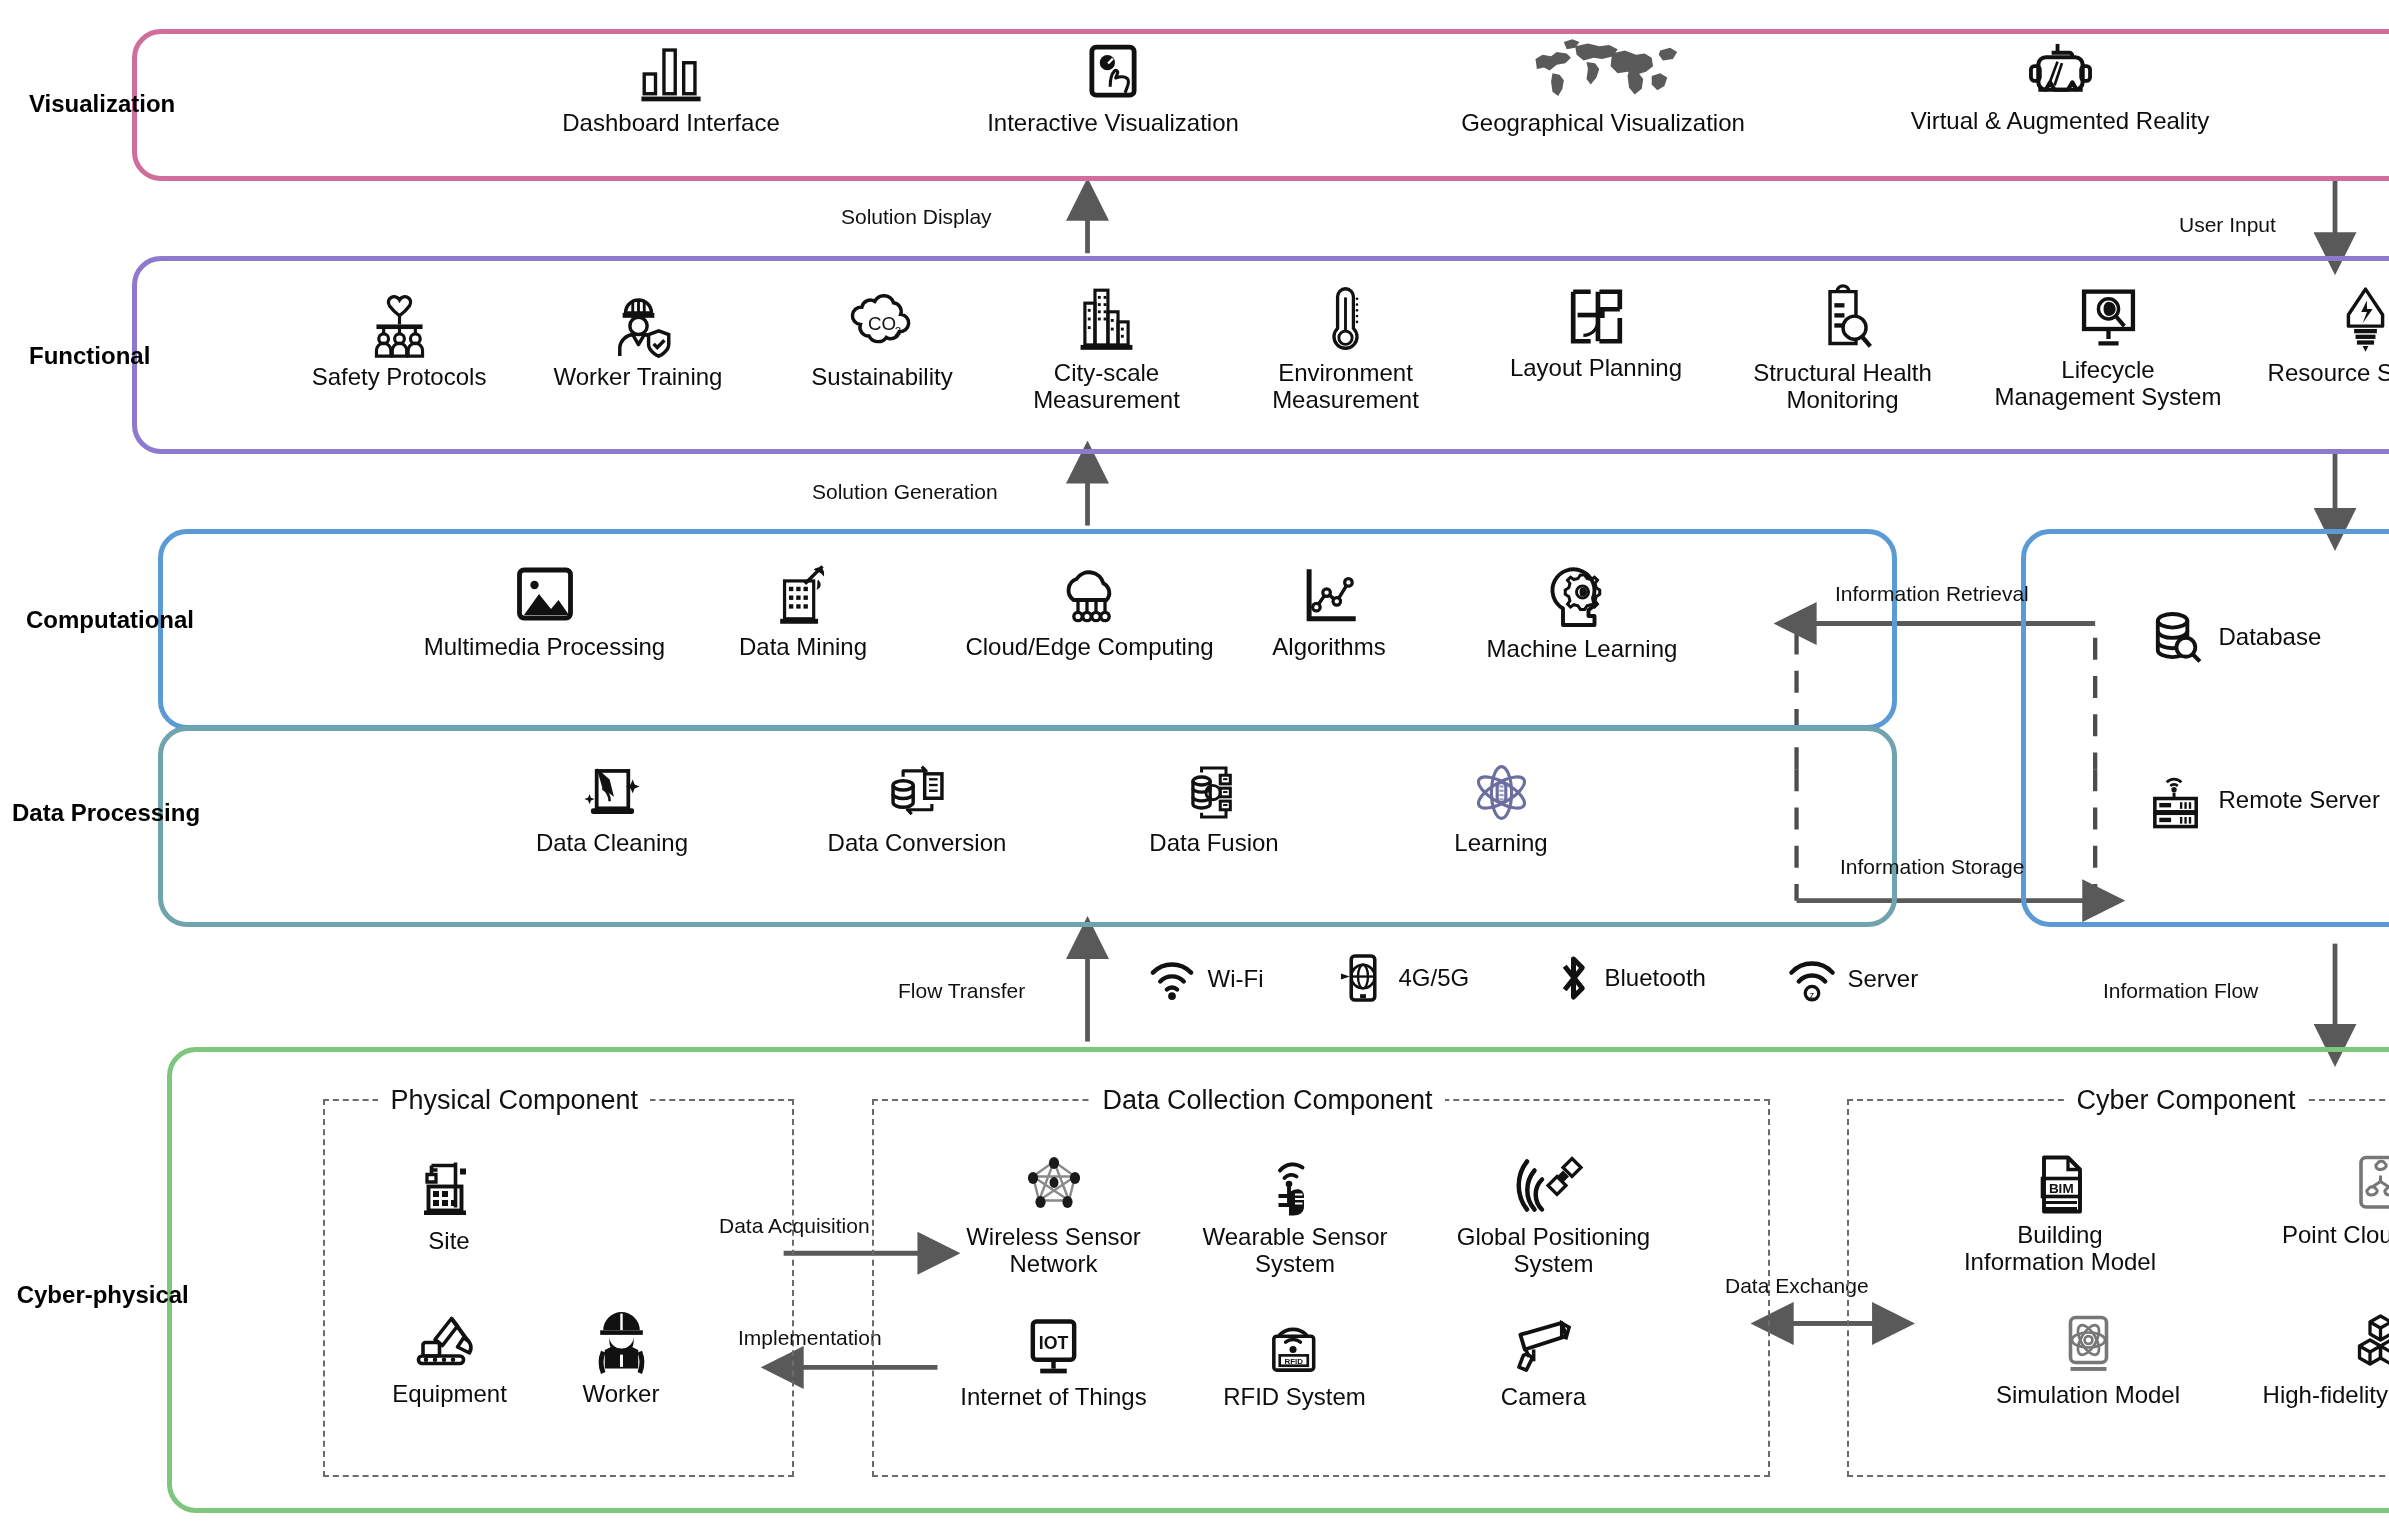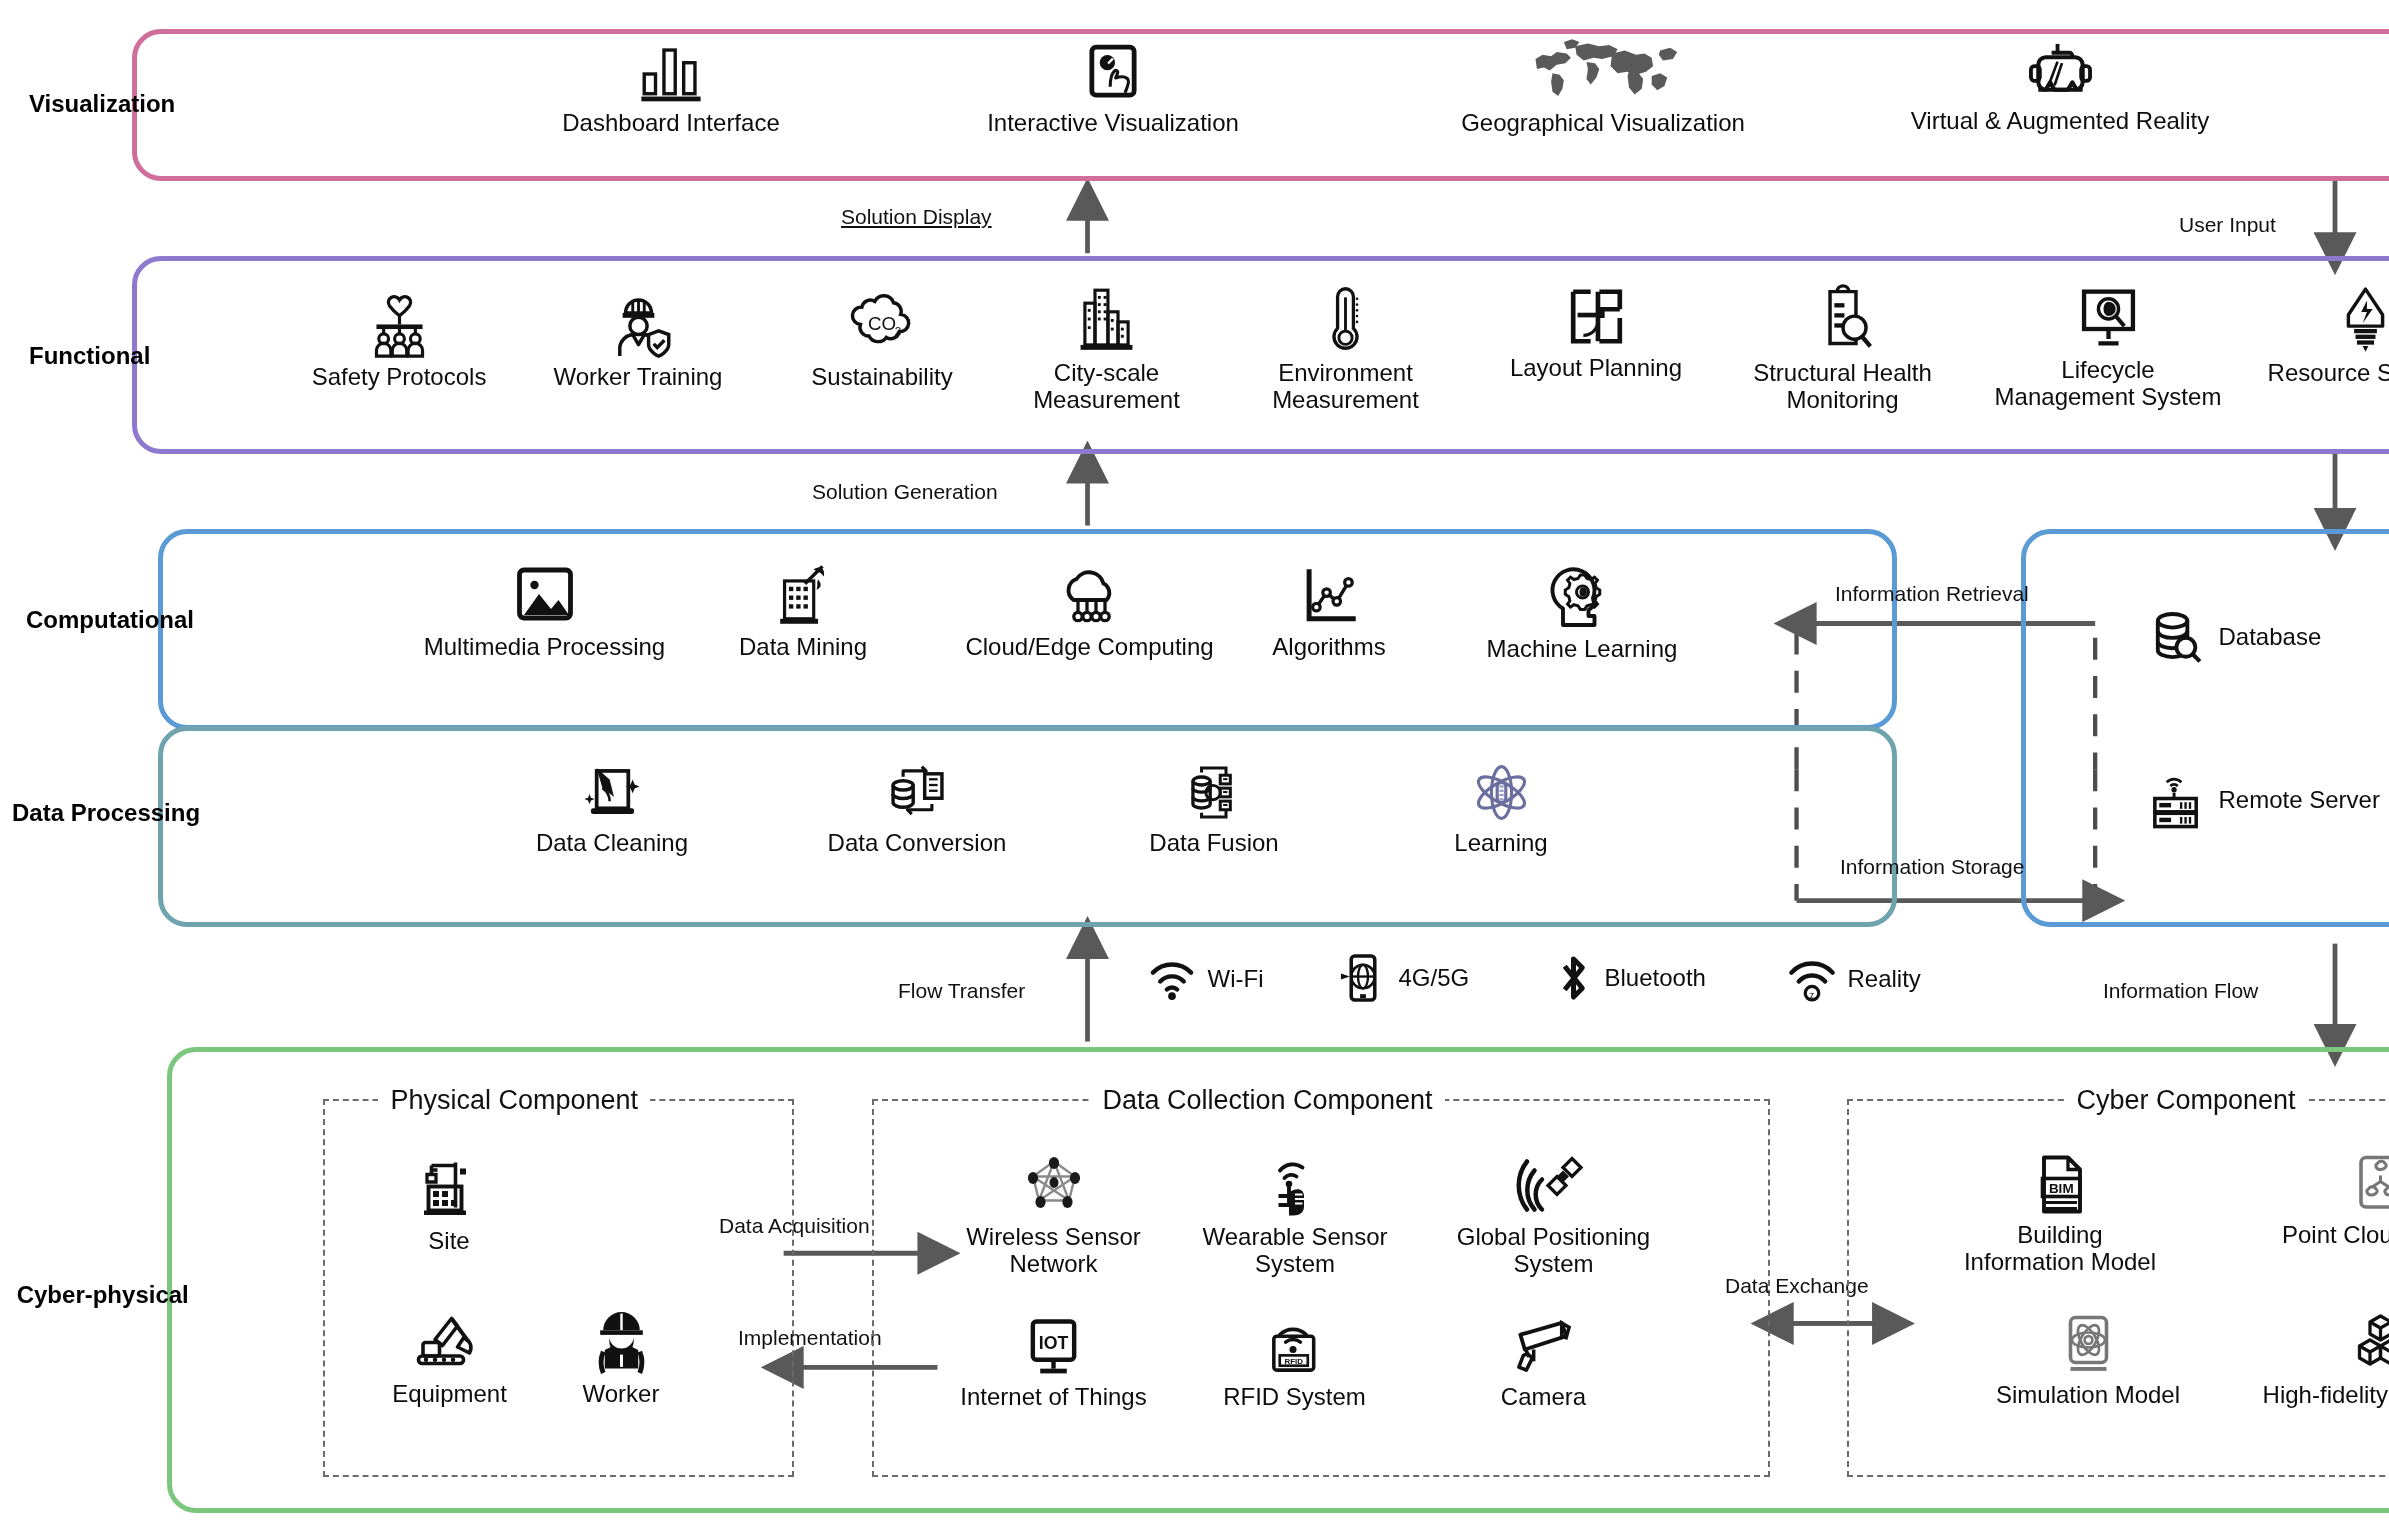--- a/index.html
+++ b/index.html
@@ -130,21 +130,21 @@
         <rect x="12" y="13" width="30" height="22" rx="5" fill="none" stroke="#111" stroke-width="2.8"></rect>
         <path d="M12,35 l5,0 3,-5 3,5 h9 l3,-5 3,5 h4" fill="none" stroke="#111" stroke-width="2.8" stroke-linejoin="round"></path>
         <rect x="7" y="19" width="6" height="10" rx="2.4" fill="none" stroke="#111" stroke-width="2.6"></rect>
         <rect x="41" y="19" width="6" height="10" rx="2.4" fill="none" stroke="#111" stroke-width="2.6"></rect>
         <path d="M19,32 L25,16 M23,32 L28,17" stroke="#111" stroke-width="1.8" fill="none"></path>
       </svg>
     </div>
     <div class="cap">Virtual &amp; Augmented Reality</div>
   </div>
 
-  <div class="conn-label" style="left:841px;top:205px;text-decoration:underline;">Solution Display</div>
+  <div class="conn-label" style="left:841px;top:205px;">Solution Display</div>
   <div class="conn-label" style="left:2179px;top:213px;">User Input</div>
 
   <div class="frame purple" style="left:132px;top:256px;width:2480px;height:198px;"></div>
   <div class="row-label" style="left:29px;top:342px;">Functional</div>
 
   <div class="item" style="left:277px;top:287px;width:244px;">
     <div class="ico">
       <svg width="67" height="72" viewBox="0 0 46 50">
         <path d="M16,13 c-3,-5 4,-9 7,-4 3,-5 10,-1 7,4 -3,4 -7,7 -7,7 s-4,-3 -7,-7z" fill="none" stroke="#111" stroke-width="2.3"></path>
         <path d="M23,19 v7" stroke="#111" stroke-width="2.2"></path>
@@ -555,21 +555,21 @@
     <div class="ico">
       <svg width="50" height="45" viewBox="0 0 34 30">
         <g fill="none" stroke="#111" stroke-width="3" stroke-linecap="round">
           <path d="M3,11 a19,19 0 0 1 28,0"></path>
           <path d="M8,17 a12,12 0 0 1 18,0"></path>
         </g>
         <circle cx="17" cy="25" r="4.6" fill="none" stroke="#111" stroke-width="2.2"></circle>
         <text x="17" y="28" font-family="'Liberation Sans',sans-serif" font-size="6" text-anchor="middle" fill="#111">z</text>
       </svg>
     </div>
-    <div class="cap">Reality</div>
+    <div class="cap">Server</div>
   </div>
 
   <div class="frame green" style="left:167px;top:1047px;width:2445px;height:466px;"></div>
   <div class="row-label" style="left:16.7px;top:1281px;">Cyber-physical</div>
 
   <div class="dashbox" style="left:323px;top:1099px;width:471px;height:378px;"></div>
   <div class="dashbox-title" style="left:378px;top:1085px;">Physical Component</div>
 
   <div class="item" style="left:382px;top:1156px;width:134px;">
     <div class="ico">

